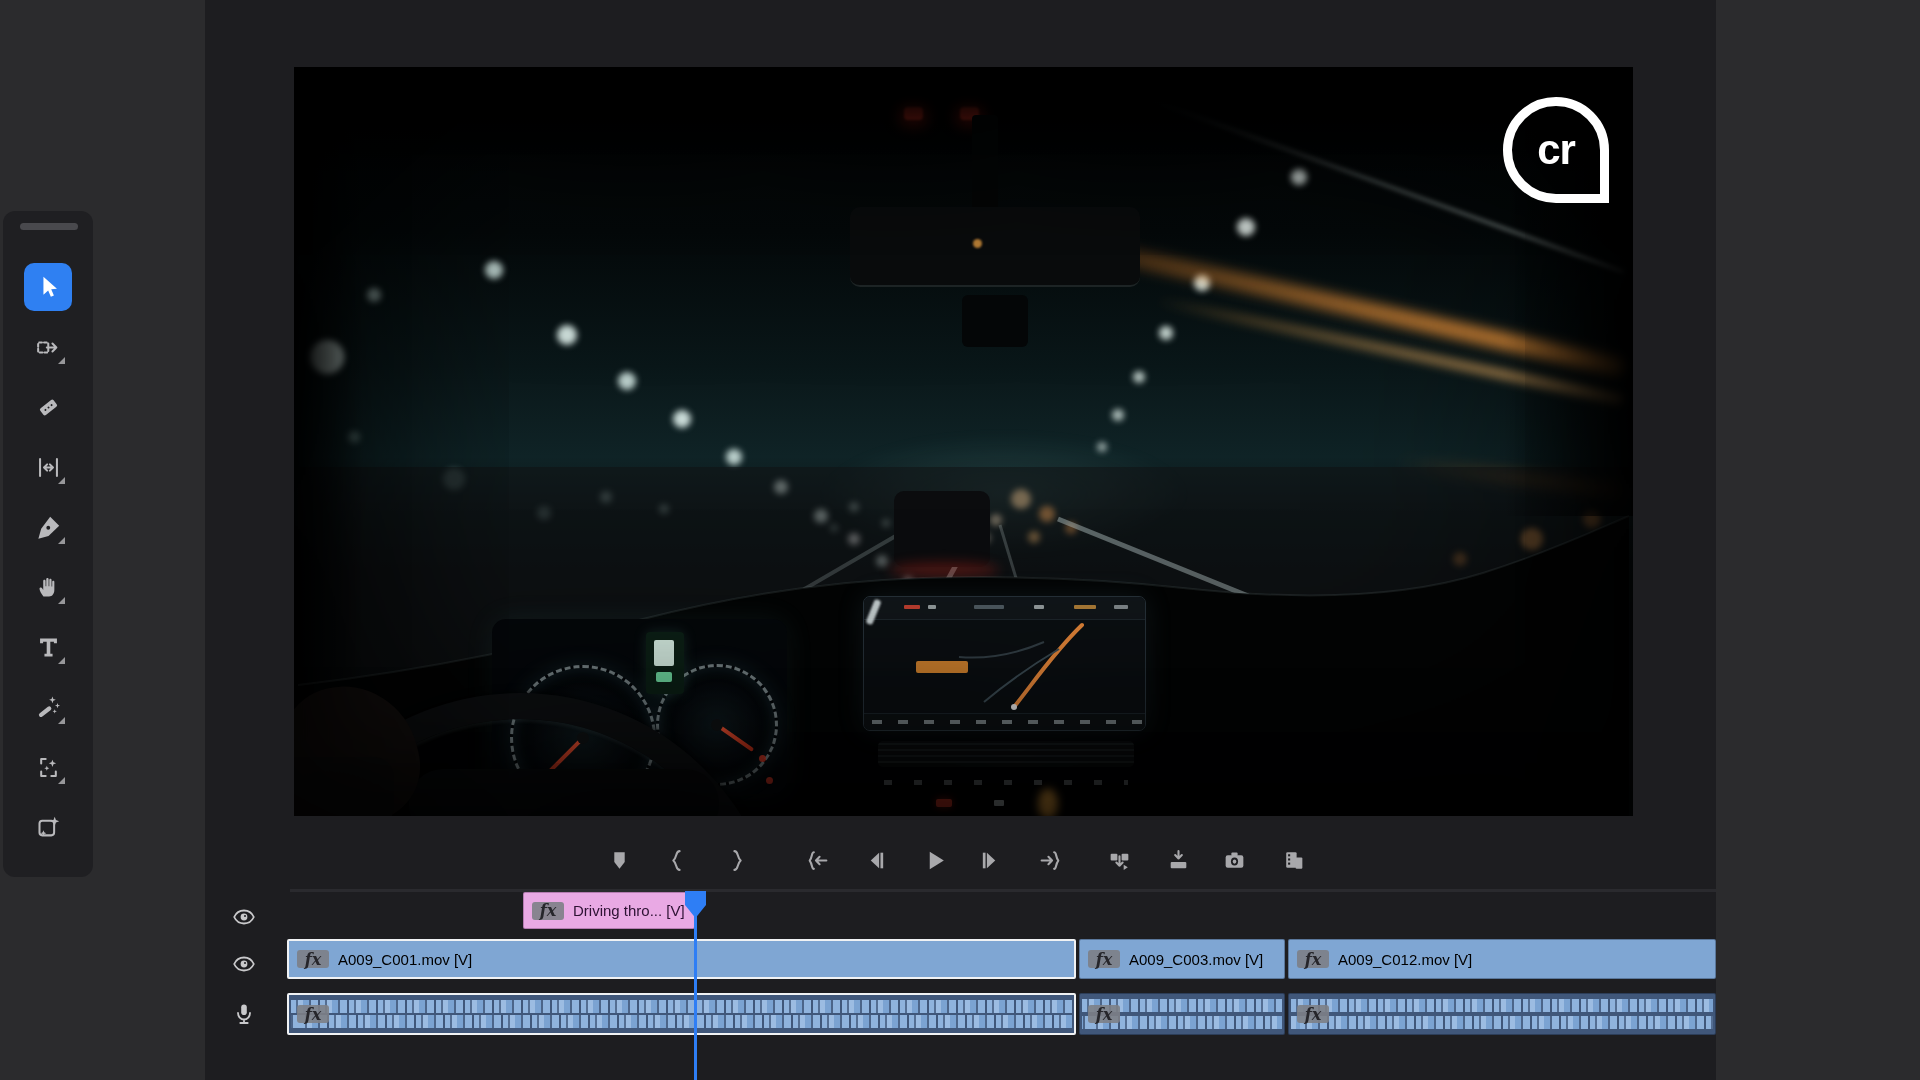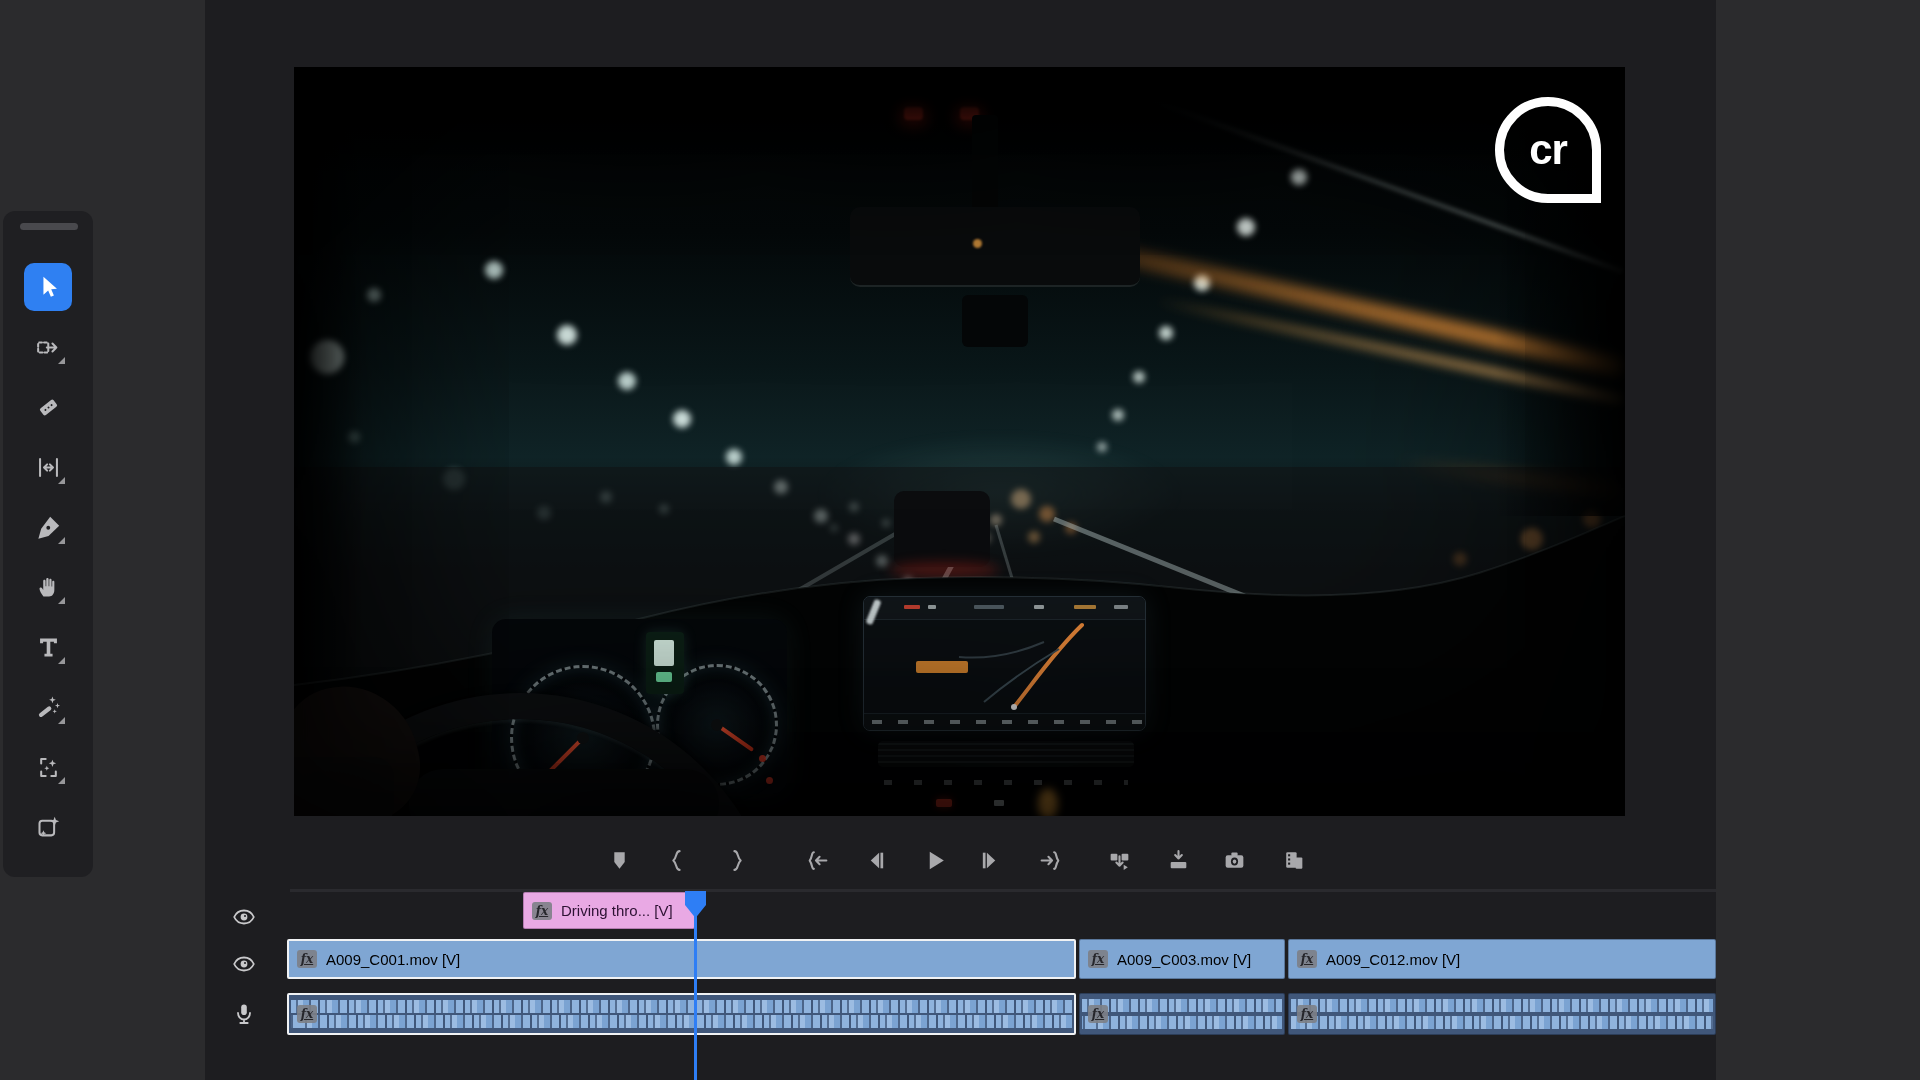--- a/index.html
+++ b/index.html
@@ -17,21 +17,21 @@
         display:flex;align-items:center;justify-content:center;cursor:pointer;}
   .tool svg{width:27px;height:27px;}
   .tool.active{background:#2f80f2;}
   .tool .stk{stroke:#b9b9bc;fill:none;stroke-width:1.8;stroke-linecap:round;stroke-linejoin:round;}
   .tool .fil{fill:#b9b9bc;}
   .tool.active .fil{fill:#ffffff;}
   .tool.flyout::after{content:'';position:absolute;right:7px;bottom:7px;width:0;height:0;
         border-left:7px solid transparent;border-bottom:7px solid #97979a;}
 
   
-  #video{position:absolute;left:89px;top:67px;width:1331px;height:749px;background:#060808;overflow:hidden;}
+  #video{position:absolute;left:89px;top:67px;width:1331px;height:749px;background:#060808;overflow:hidden;padding-left:8px;}
   .sky{position:absolute;inset:0;background:linear-gradient(180deg,#020304 0%,#04090a 22%,#0a1719 40%,#0f2326 52%,#0b1517 60%,#0a0e10 68%,#0b0e0f 100%);}
   .horizon-glow{position:absolute;left:38%;top:48%;width:30%;height:18%;border-radius:50%;
         background:radial-gradient(ellipse,rgba(140,210,200,.14),transparent 65%);filter:blur(6px);}
   .bokeh{position:absolute;inset:0;filter:blur(3px);}
   .bokeh i{position:absolute;border-radius:50%;}
   .streak{position:absolute;filter:blur(6px);border-radius:8px;}
   .road-svg,.dash-svg{position:absolute;inset:0;width:100%;height:100%;}
   .car{position:absolute;left:600px;top:424px;width:96px;height:76px;background:#0b0c0e;border-radius:10px;}
   .tl{position:absolute;top:40px;width:19px;height:13px;border-radius:4px;background:#ff3b28;
       box-shadow:0 0 14px 5px rgba(255,45,25,.55);filter:blur(1px);}
@@ -99,23 +99,23 @@
   .tbtn svg{width:25px;height:25px;}
   .tbtn .fil{fill:#a8a8ab;}
   .tbtn .stk{stroke:#a8a8ab;fill:none;stroke-width:2;stroke-linecap:round;stroke-linejoin:round;}
 
   
   .v2-strip{position:absolute;left:85px;top:889px;width:1426px;height:3px;background:#2a2a2e;}
   .clip{position:absolute;box-sizing:border-box;display:flex;align-items:center;cursor:pointer;overflow:hidden;}
   .clip.video{background:#7fa6d3;border:1px solid rgba(22,32,52,.35);border-radius:2px;}
   .clip.selected{border:2px solid #f0f2f4;}
   .clip.pink{background:#e9a9e4;border:1px solid rgba(60,20,60,.3);border-radius:2px;}
-  .fx{width:20px;height:18px;margin-left:8px;flex:0 0 auto;border-radius:3px;background:rgba(125,127,134,.9);
-      color:#26262b;font-family:"DejaVu Serif",serif;font-style:italic;font-weight:bold;font-size:12px;
-      display:flex;align-items:center;justify-content:center;text-decoration:underline;}
+  .fx{width:32px;height:18px;margin-left:8px;flex:0 0 auto;border-radius:3px;background:rgba(125,127,134,.9);
+      color:#26262b;font-family:"DejaVu Serif",serif;font-style:italic;font-weight:bold;font-size:16px;
+      display:flex;align-items:center;justify-content:center;}
   .clip .lbl{margin-left:9px;font-size:15px;color:#000000;white-space:nowrap;}
   .clip.pink .lbl{color:#2d1233;}
   .clip.audio{background:#40577a;border:1px solid rgba(15,22,38,.4);border-radius:2px;}
   .clip.audio.selected{border:2px solid #f0f2f4;}
   .wave{position:absolute;left:2px;right:2px;height:13px;
       background-image:
         repeating-linear-gradient(90deg,#8fb3dd 0 5px,rgba(143,179,221,.25) 5px 7px,#9cbce2 7px 12px,#7ba3d2 12px 18px,rgba(143,179,221,.15) 18px 20px,#8fb3dd 20px 27px,transparent 27px 29px);}
   .wave.top{top:5px;}
   .wave.bot{bottom:5px;background-position:9px 0;}
   .track-toggle{position:absolute;left:27px;width:24px;height:24px;cursor:pointer;}

